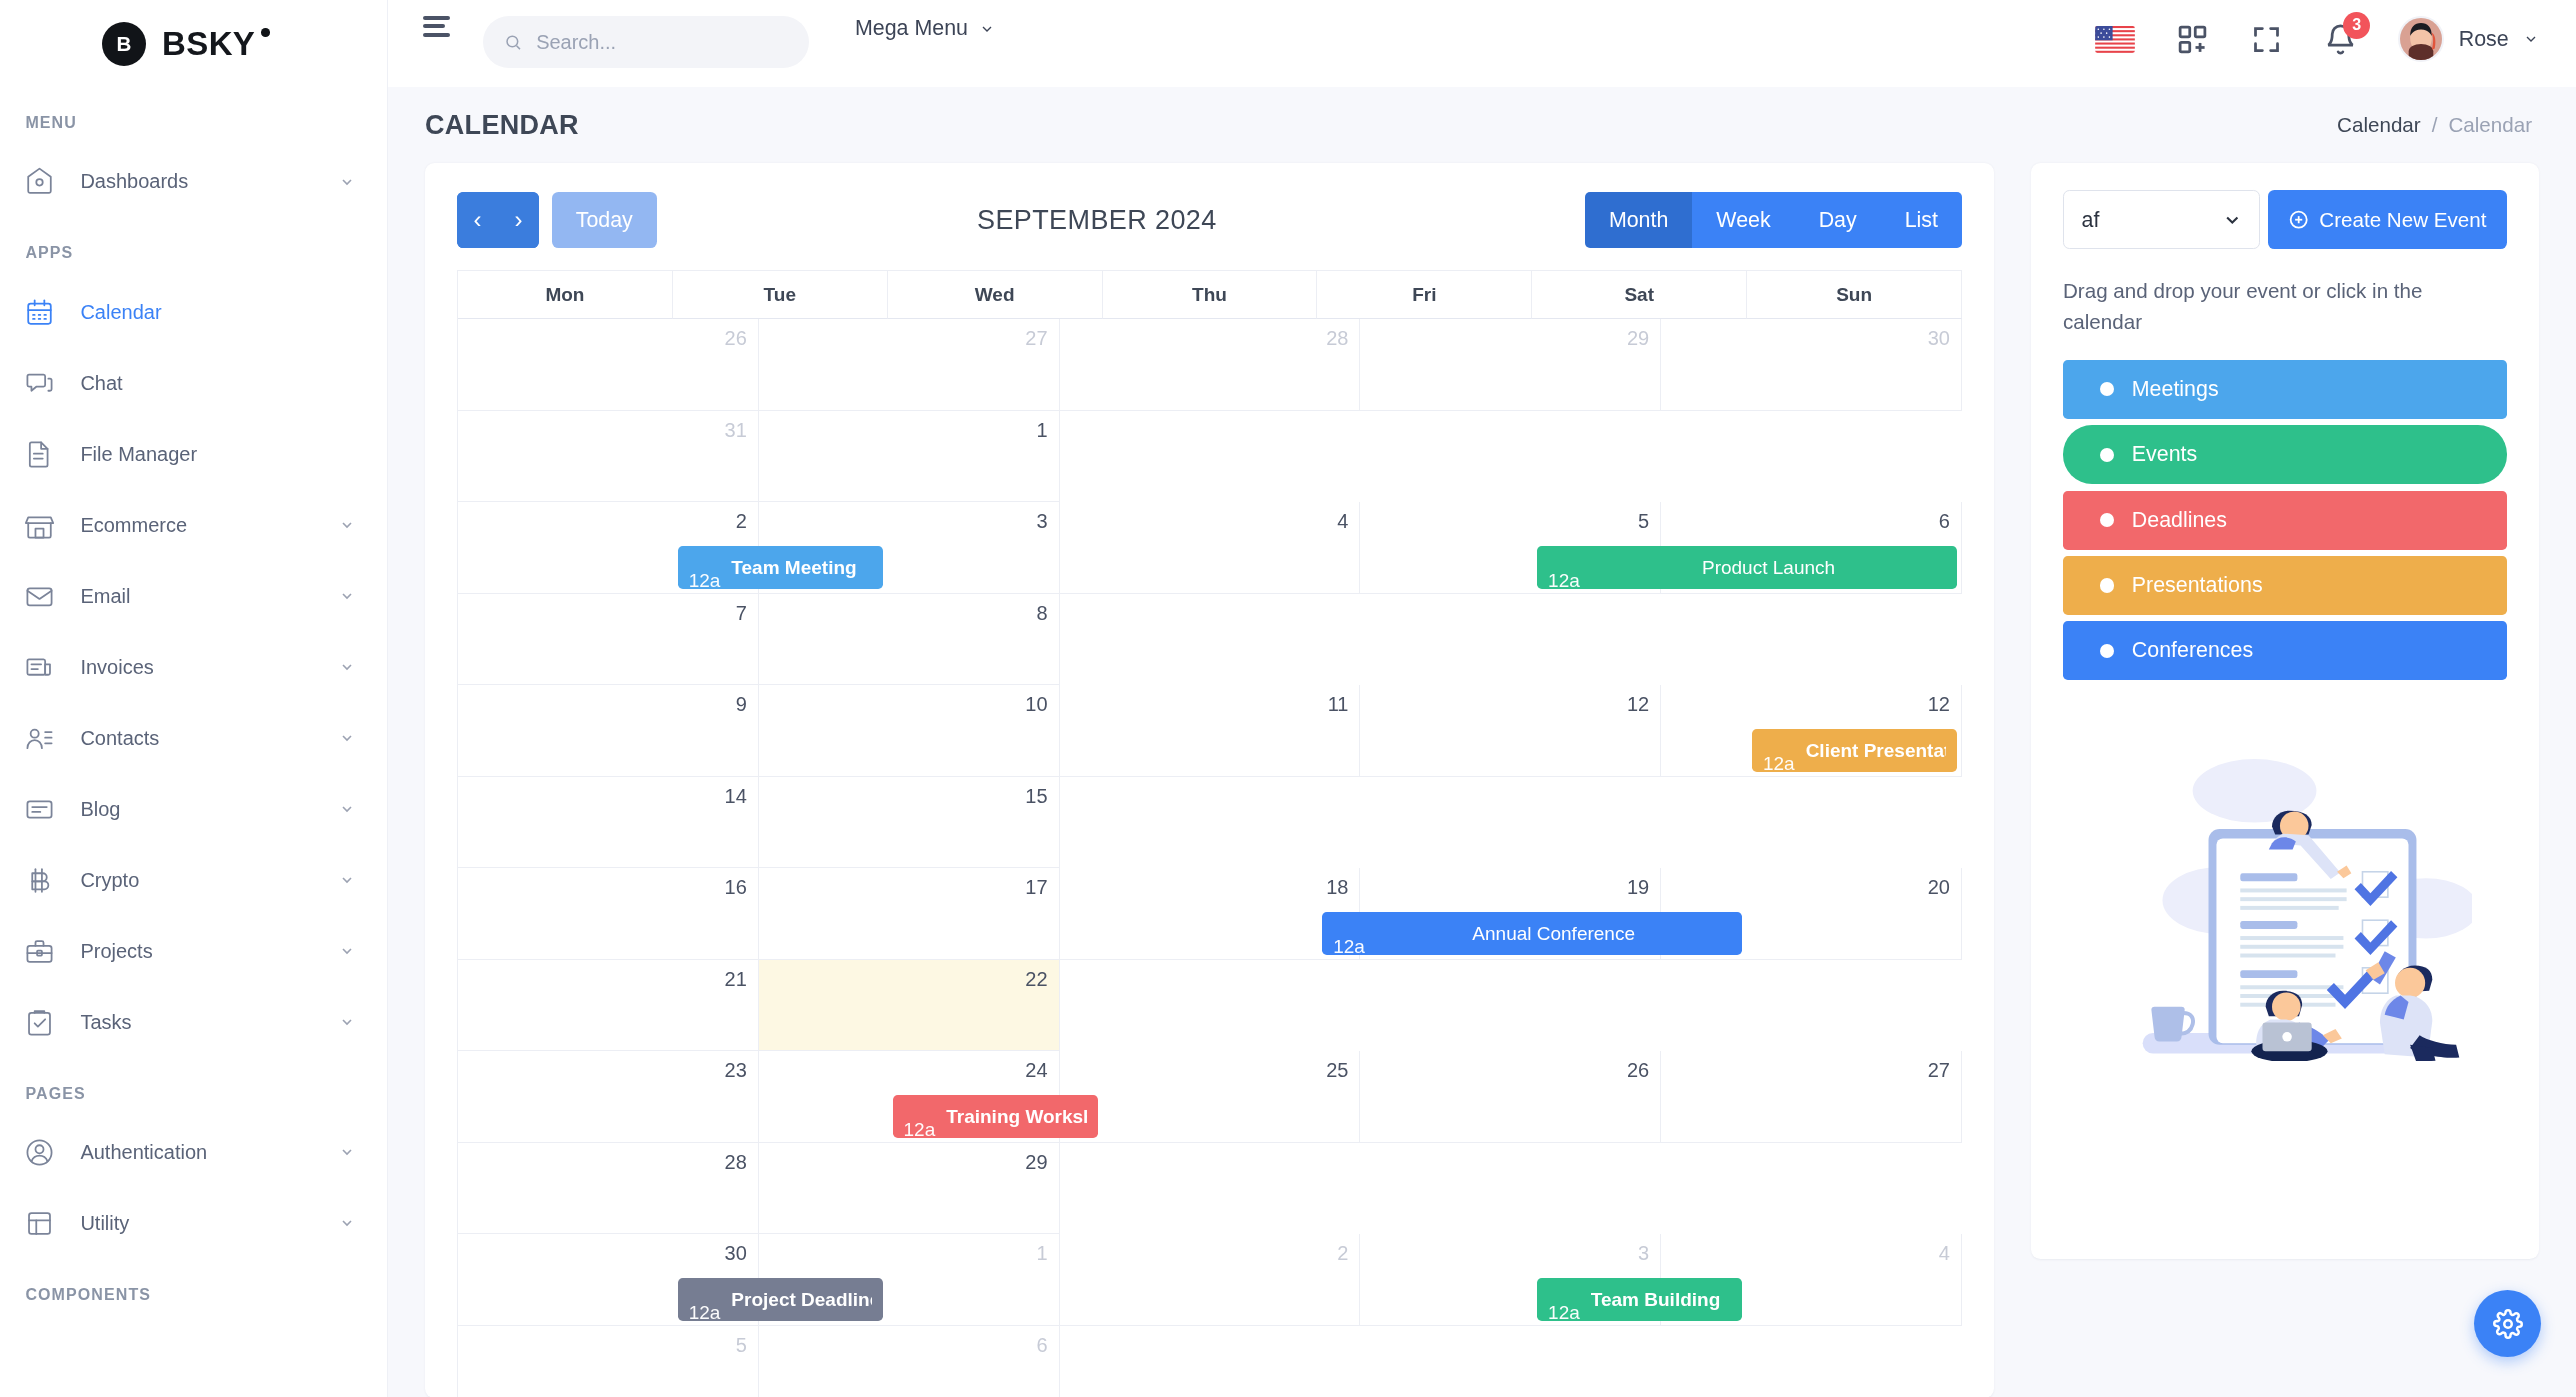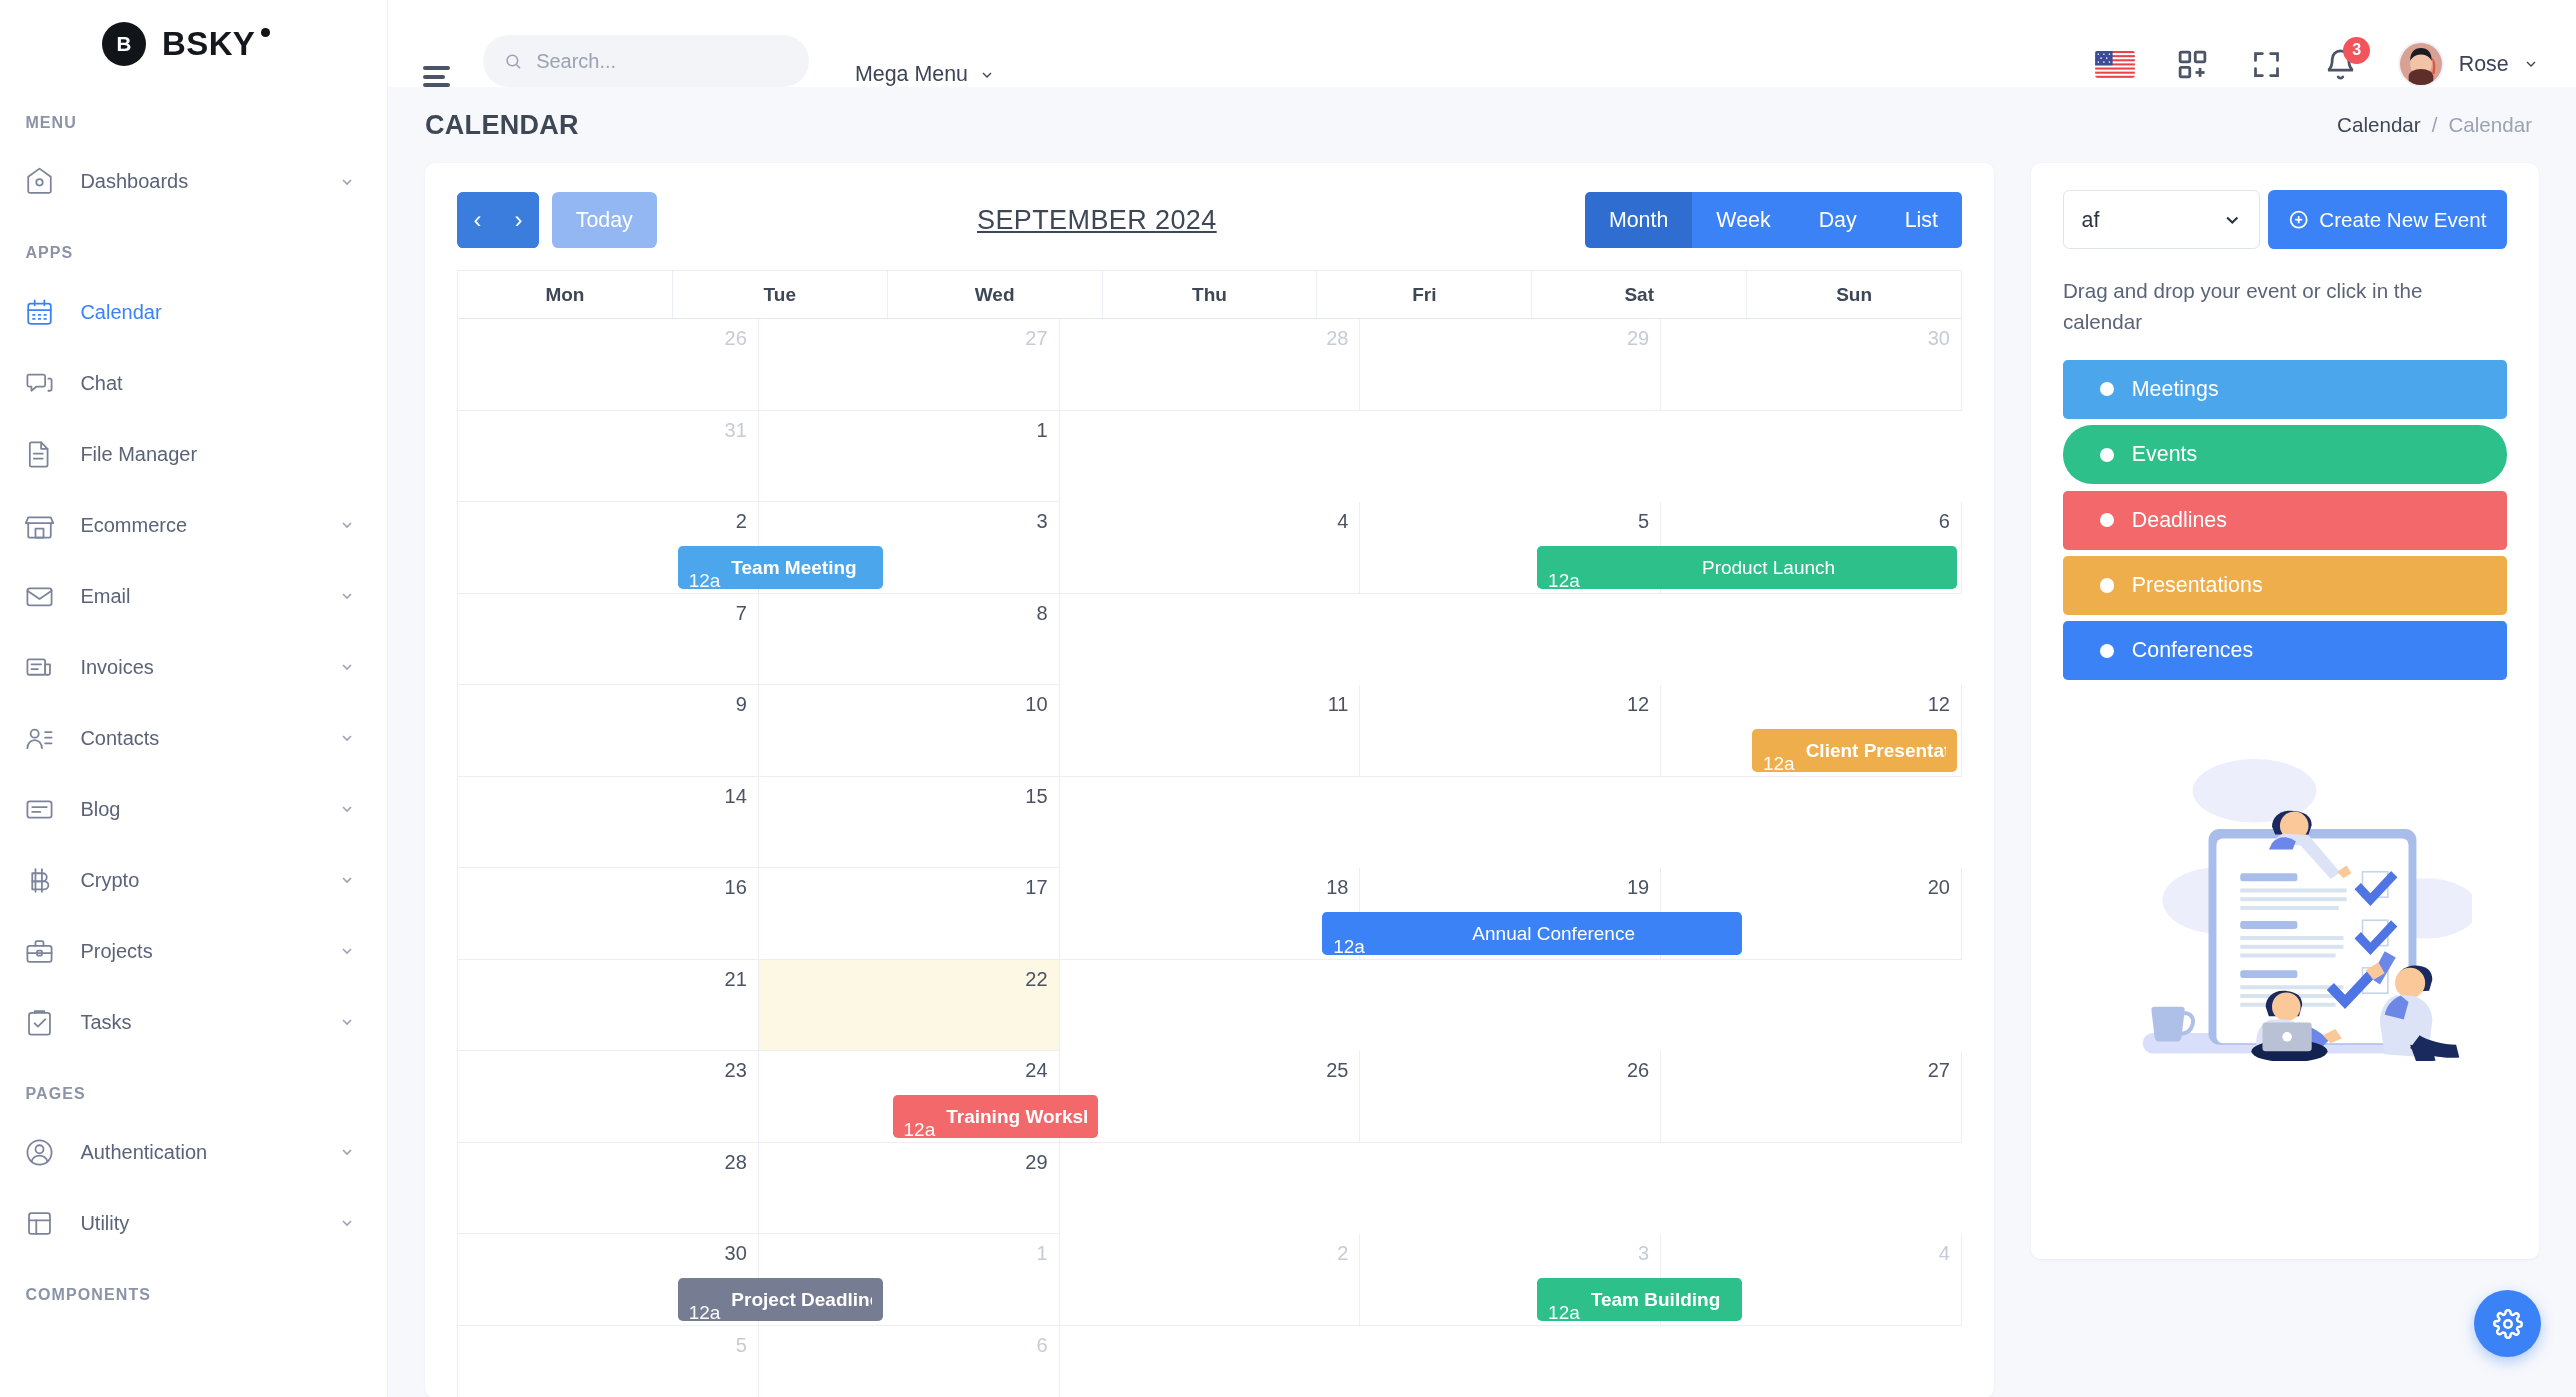--- a/index.html
+++ b/index.html
@@ -42,22 +42,22 @@
   }
   .nav-item.active { color: #3b82f6; }
   .nav-item .ico { width: 29px; height: 29px; flex: 0 0 29px; display: block; }
   .nav-item .lbl { flex: 1; white-space: nowrap; }
   .chev { width: 16px; height: 16px; flex: 0 0 16px; opacity: .75; }
 
   
   .main { flex: 1; display: flex; flex-direction: column; min-width: 0; height: 1398px; }
 
   .topbar {
-    height: 87px; background: #fff; display: flex; align-items: flex-end;
-    padding: 0 37px 0 35px; gap: 0; flex: 0 0 87px;
+    height: 87px; background: #fff; display: flex; align-items: flex-start;
+    padding: 16px 37px 0 35px; gap: 0; flex: 0 0 87px;
   }
   .hamburger { width: 27px; height: 20.6px; display:flex; flex-direction:column; justify-content:space-between; cursor:pointer; }
   .hamburger span { display:block; height:4px; border-radius:2.4px; background:#4b5366; }
   .hamburger span:nth-child(2){ width: 80%; }
   .search-box {
     margin-left: 33px; width: 326px; height: 52px; border-radius: 26px;
     background: #f3f4f8; display: flex; align-items: center; gap: 14.3px; padding: 0 20.6px;
   }
   .search-box input {
     border: none; outline: none; background: transparent; font-size: 20px;
@@ -109,21 +109,20 @@
     font-size: 24px; cursor: pointer; font-family: "Liberation Sans", sans-serif;
   }
   .today-btn {
     margin-left: 12.7px; height: 56px; padding: 0 24px; border: none; border-radius: 6.4px;
     background: #93b7f2; color: #fff; font-size: 21.4px; cursor: pointer;
     font-family: "Liberation Sans", sans-serif;
   }
   .fc-title {
     flex: 1; text-align: center; font-size: 27px; color: #3e4756; letter-spacing: 0.4px;
     margin-left: -48px;
-    text-decoration: underline;
   }
   .view-btns { display: flex; border-radius: 5px; overflow: hidden; height: 56px; }
   .view-btns button {
     border: none; background: #3b82f6; color: #fff; font-size: 21.4px; padding: 0 24px;
     cursor: pointer; height: 56px; font-family: "Liberation Sans", sans-serif;
   }
   .view-btns button.active { background: #2f6ed0; }
 
   
   .cal-grid { border-top: 0.8px solid #eceef4; border-left: 0.8px solid #eceef4; }

